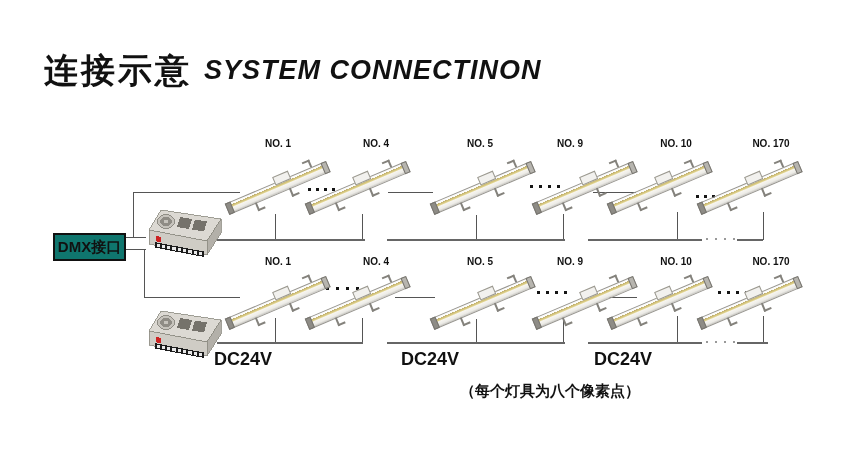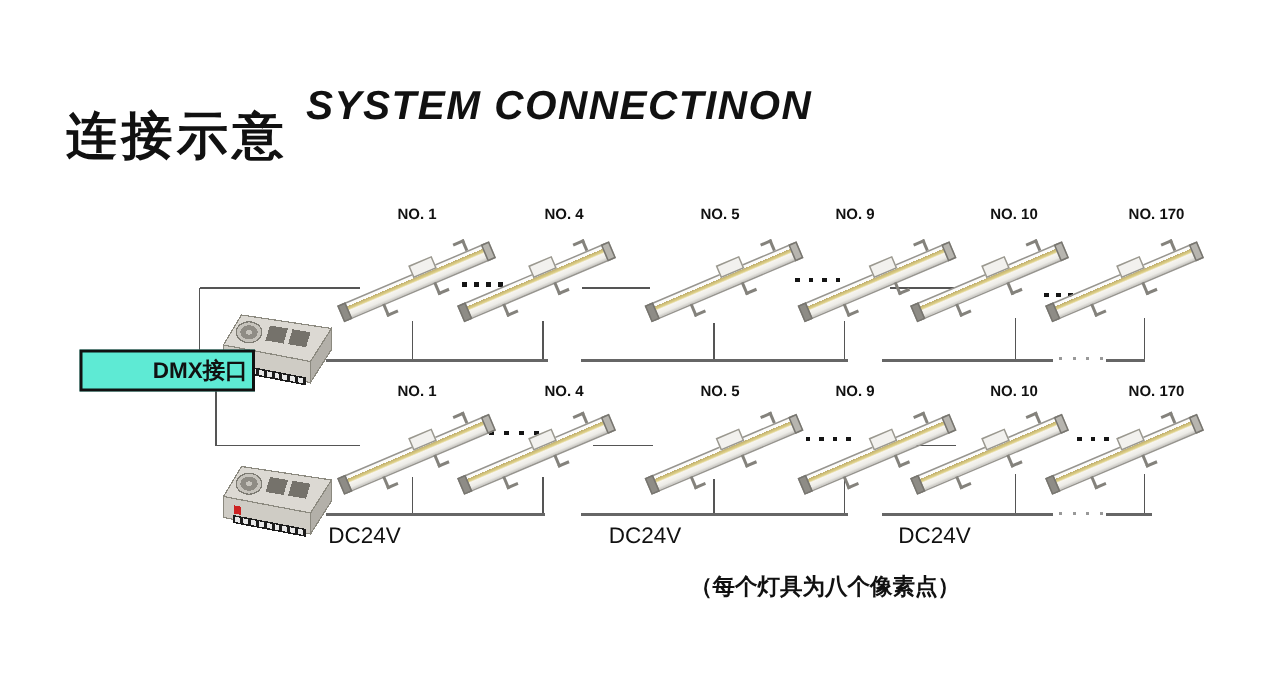--- a/index.html
+++ b/index.html
@@ -1,26 +1,26 @@
 <!DOCTYPE html>
 <html style="--line: #555555; --bus: #666666; --led-strip: #e0d28a; --psu-red-label: #cc2222; --text: #111111;"><head>
 <meta charset="utf-8">
 <style>
   html,body{margin:0;padding:0;background:#fff;}
   .canvas{position:relative;width:850px;height:462px;background:#fff;overflow:hidden;
           font-family:"Liberation Sans",sans-serif;color:var(--text,#111);}
   
   .title-zh{position:absolute;left:44px;top:48px;font-size:34px;font-weight:bold;
-            letter-spacing:3px;white-space:nowrap;margin-top:20px;}
+            letter-spacing:3px;white-space:nowrap;}
   .title-en{position:absolute;left:204px;top:55px;font-size:27px;font-weight:bold;
             letter-spacing:1px;white-space:nowrap;font-style:italic;}
   
   .dmx-box{position:absolute;left:53px;top:233px;width:69px;height:24px;border:2px solid #111;
-           background:#5eead4;display:flex;align-items:center;justify-content:center;
-           font-size:15px;font-weight:bold;white-space:nowrap;z-index:4;padding-left:44px;}
+           background:#0f766e;display:flex;align-items:center;justify-content:center;
+           font-size:15px;font-weight:bold;white-space:nowrap;z-index:4;}
   
   .wires{position:absolute;left:0;top:0;z-index:1;}
   
   .light-bar{position:absolute;width:100px;height:48px;z-index:3;}
   .bar-strip{position:absolute;left:0;top:33px;width:106px;height:10px;
              transform:rotate(-23deg);transform-origin:0 50%;
              background:linear-gradient(#fbfbfa 0px,#fbfbfa 2px,#bfae6e 2px,
                         var(--led-strip,#e0d28a) 4px,#f7f5f0 5px,#ecebe6 8px,#c8c6c1 10px);
              border:1px solid #97958f;border-radius:2px;}
   .cap{position:absolute;top:-1px;width:4px;height:10px;background:#8e8c86;border:1px solid #77756f;}
@@ -28,21 +28,21 @@
   .cap-r{right:-2px;background:#b7b5af;}
   .blockmid{position:absolute;left:52px;top:-7px;width:15px;height:7px;background:#f2f1ee;border:1px solid #9a988f;}
   .hook{position:absolute;top:10px;width:6px;height:7px;border:2px solid #84827c;
         border-top:none;border-right:none;}
   .h1{left:26px;}
   .h2{left:63px;}
   .h3{top:-9px;left:85px;height:6px;border:2px solid #84827c;border-bottom:none;border-left:none;}
   
   .fixture-label{position:absolute;transform:translateX(-50%);font-size:10px;font-weight:bold;
                  white-space:nowrap;z-index:5;}
-  .dc-label{position:absolute;transform:translateX(-50%);font-size:15px;font-weight:normal;
+  .dc-label{position:absolute;transform:translateX(-50%);font-size:18px;font-weight:bold;
             white-space:nowrap;z-index:5;}
   .caption{position:absolute;left:340px;top:382px;width:300px;text-align:right;
            font-size:15px;font-weight:600;white-space:nowrap;z-index:5;}
 </style>
 </head>
 <body>
 
 <div class="canvas">
 
   <span class="title-zh">连接示意</span>

